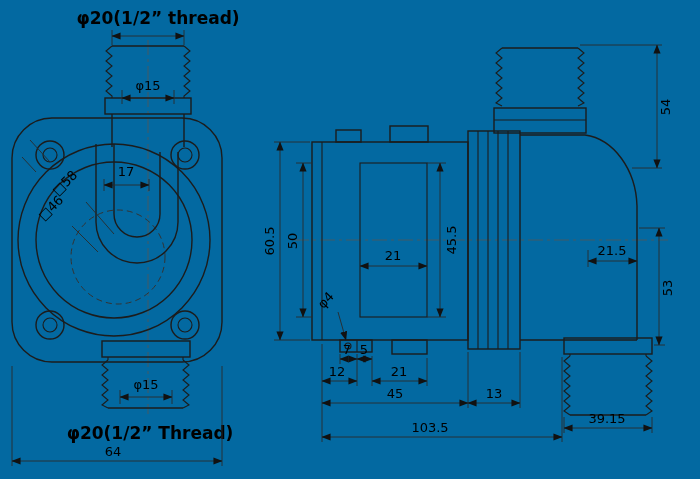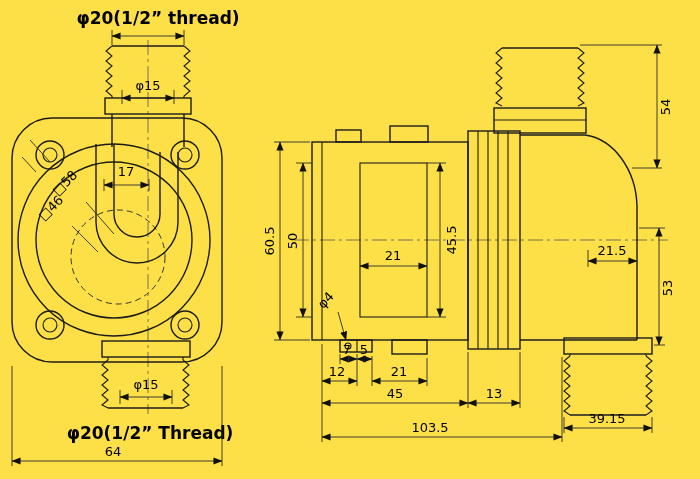--- a/index.html
+++ b/index.html
@@ -1,16 +1,16 @@
 <!DOCTYPE html>
 <html><head>
 <meta charset="utf-8">
 <style>
   html,body { margin:0; padding:0; background:#ffffff; }
-  .stage { width:700px; height:479px; background:#fde047; position:relative; overflow:hidden; }
+  .stage { width:700px; height:479px; background:#0369a1; position:relative; overflow:hidden; }
   svg { display:block; }
   .ln  { fill:none; stroke:#1c1c1c; stroke-width:1.4; }
   .th  { fill:none; stroke:#1c1c1c; stroke-width:1.1; }
   .dm  { fill:none; stroke:#2a2a2a; stroke-width:0.9; }
   .cl  { fill:none; stroke:#555; stroke-width:0.8; stroke-dasharray:15 4 3 4; }
   .hid { fill:none; stroke:#333; stroke-width:1; stroke-dasharray:6 4; }
   text.t  { font-family:"DejaVu Sans",sans-serif; font-size:13px; fill:#000; text-anchor:middle; }
   text.tb { font-family:"DejaVu Sans",sans-serif; font-size:17px; font-weight:bold; fill:#000; text-anchor:middle; }
 </style>
 </head>

